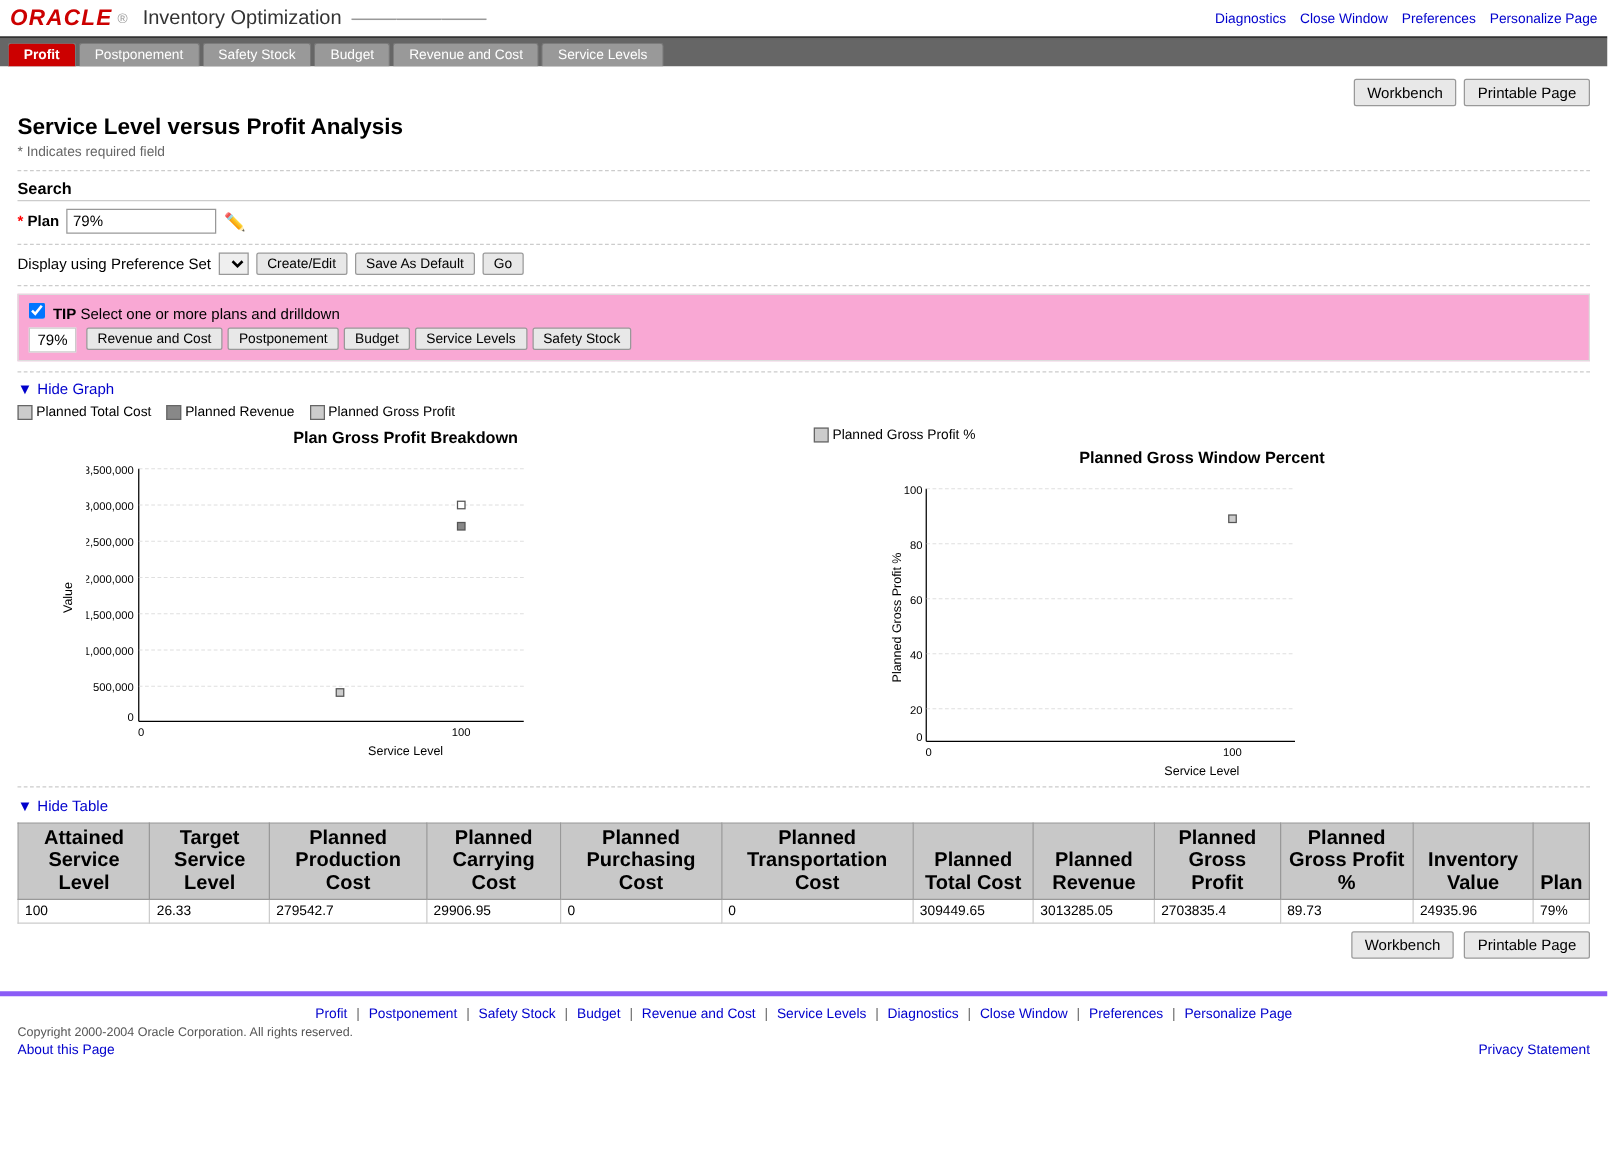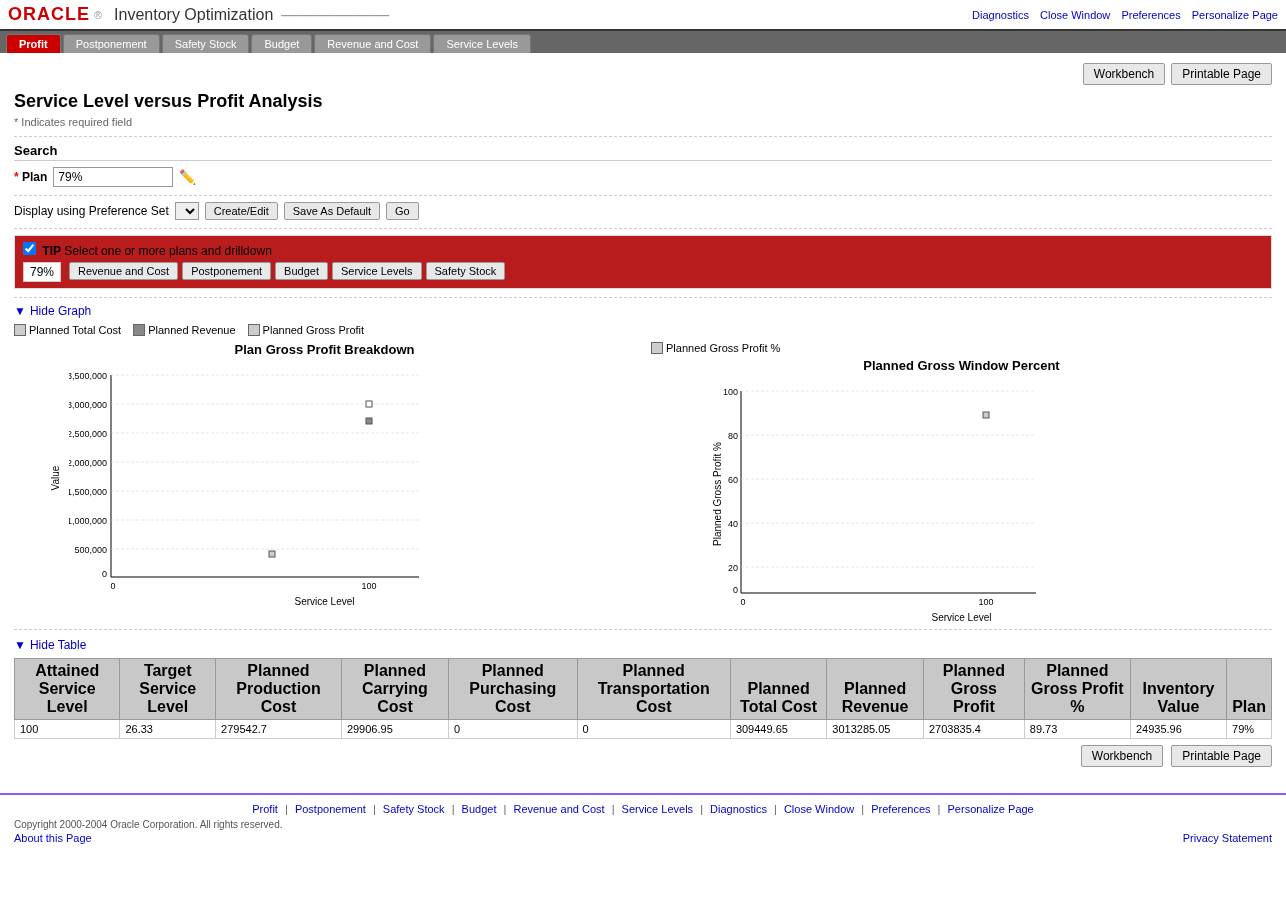--- a/index.html
+++ b/index.html
@@ -1,20 +1,20 @@
 <!DOCTYPE html>
 <html><head>
   <meta charset="utf-8">
   <style>
     * { box-sizing: border-box; margin: 0; padding: 0; }
     body { font-family: Arial, Helvetica, sans-serif; font-size: 12px; background: #fff; color: #000; }
 
     
     #header { background: #fff; border-bottom: 2px solid #333; padding: 4px 8px; display: flex; justify-content: space-between; align-items: center; }
-    #oracle-logo { font-size: 18px; font-weight: bold; color: #cc0000; letter-spacing: 1px; }
+    #oracle-logo { font-size: 18px; font-weight: bold; color: #cc0000; letter-spacing: 1px; font-style: italic; }
     #app-title { font-size: 16px; color: #333; margin-left: 8px; font-weight: normal; }
     #header-left { display: flex; align-items: center; }
     #header-right { font-size: 11px; }
     #header-right a { color: #0000cc; text-decoration: none; margin-left: 8px; cursor: pointer; }
 
     
     #tab-bar { background: #666; padding: 3px 6px 0 6px; display: flex; gap: 2px; }
     .tab { padding: 3px 12px; background: #999; color: #fff; font-size: 11px; cursor: pointer; border-top-left-radius: 3px; border-top-right-radius: 3px; border: 1px solid #777; border-bottom: none; text-decoration: none; }
     .tab.active { background: #cc0000; font-weight: bold; }
 
@@ -33,21 +33,21 @@
     .form-input { border: 1px solid #999; padding: 2px 4px; font-size: 12px; width: 120px; }
     .icon-btn { border: none; background: none; cursor: pointer; font-size: 14px; }
 
     
     .pref-row { display: flex; align-items: center; gap: 6px; margin-bottom: 8px; }
     .pref-label { font-size: 12px; }
     select.small { font-size: 11px; padding: 1px; border: 1px solid #999; }
     .btn { border: 1px solid #999; background: #e8e8e8; padding: 2px 8px; font-size: 11px; cursor: pointer; border-radius: 2px; }
 
     
-    .tip-section { background: #b91c1c; border: 1px solid #ddd; padding: 6px 8px; margin-bottom: 8px; }
+    .tip-section { background: #f9a8d4; border: 1px solid #ddd; padding: 6px 8px; margin-bottom: 8px; }
     .tip-label { font-weight: bold; font-size: 12px; }
     .tip-content { font-size: 12px; margin-top: 2px; }
     .plan-list { display: flex; align-items: flex-start; gap: 8px; margin-top: 4px; }
     .plan-item { border: 1px solid #ccc; padding: 2px 6px; font-size: 12px; background: #fff; }
     .drilldown-btns { display: flex; flex-wrap: wrap; gap: 4px; }
     .drilldown-btn { border: 1px solid #999; background: #e8e8e8; padding: 2px 8px; font-size: 11px; cursor: pointer; border-radius: 2px; }
 
     
     .hide-link { color: #0000cc; text-decoration: none; font-size: 12px; cursor: pointer; display: flex; align-items: center; gap: 4px; margin-bottom: 6px; margin-top: 4px; }
 
@@ -69,21 +69,21 @@
     table.data-table { width: 100%; border-collapse: collapse; font-size: 11px; }
     table.data-table th { background: #c8c8c8; border: 1px solid #999; padding: 3px 5px; font-weight: bold; font-size: 16px; vertical-align: bottom; }
     table.data-table td { border: 1px solid #ccc; padding: 3px 5px; background: #fff; }
     table.data-table tr:nth-child(even) td { background: #f5f5f5; }
 
     
     .action-row { display: flex; justify-content: flex-end; gap: 8px; margin-top: 6px; }
     .workbench-btn { border: 1px solid #999; background: #e8e8e8; padding: 3px 10px; font-size: 12px; cursor: pointer; border-radius: 2px; }
 
     
-    #footer { border-top: 2px solid #8b5cf6; margin-top: 16px; padding: 8px 14px; font-size: 11px; }
+    #footer { border-top: 4px solid #8b5cf6; margin-top: 16px; padding: 8px 14px; font-size: 11px; }
     #footer-links { text-align: center; margin-bottom: 4px; }
     #footer-links a { color: #0000cc; text-decoration: none; margin: 0 4px; }
     #footer-links span { color: #666; }
     #copyright { font-size: 10px; color: #555; margin-top: 2px; }
     #about-link { color: #0000cc; text-decoration: none; font-size: 11px; }
     #privacy-link { color: #0000cc; text-decoration: none; font-size: 11px; float: right; }
 
     
     .top-action-btns { display: flex; justify-content: flex-end; gap: 6px; margin-bottom: 6px; }
 

